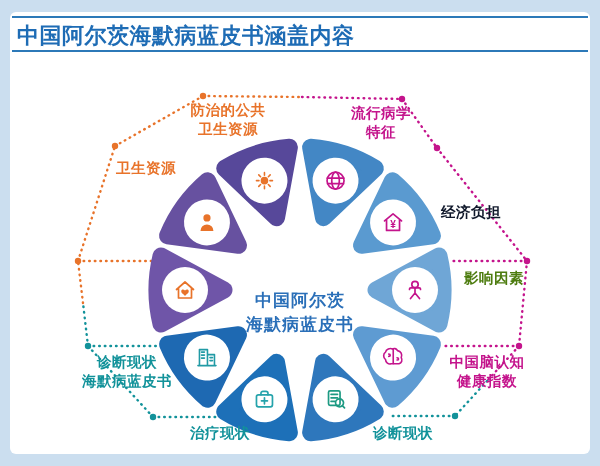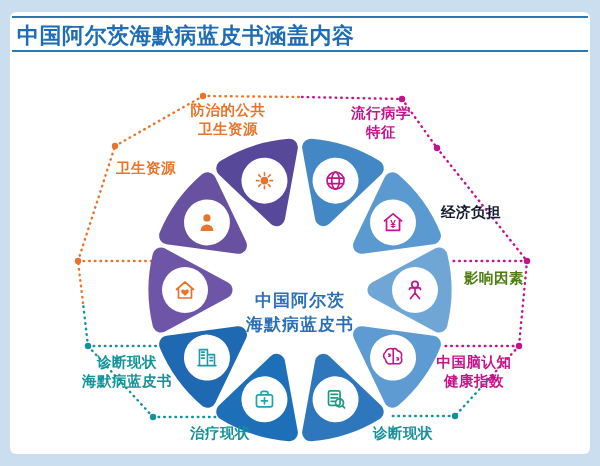--- a/index.html
+++ b/index.html
@@ -27,21 +27,21 @@
     font-size:17px;line-height:24px;font-weight:bold;
     text-align:center;letter-spacing:1px;margin-top:36px;
   }
   .lbl{
     position:absolute;width:130px;text-align:center;
     font-weight:bold;font-size:14.5px;line-height:19px;letter-spacing:0.5px;
   }
   #lbl-epidemiology{left:316px;top:104px;}
   #lbl-economic{left:406px;top:159px;}
   #lbl-influencing{left:429px;top:269px;}
-  #lbl-brain{left:409px;top:353px;}
+  #lbl-brain{left:422px;top:353px;}
   #lbl-diagnosis{left:338px;top:424px;}
   #lbl-treatment{left:155px;top:424px;}
   #lbl-clinic{left:62px;top:353px;}
   #lbl-community{left:55px;top:275px;}
   #lbl-patient{left:81px;top:159px;}
   #lbl-public{left:163px;top:101px;}
 </style>
 </head>
 <body>
 

